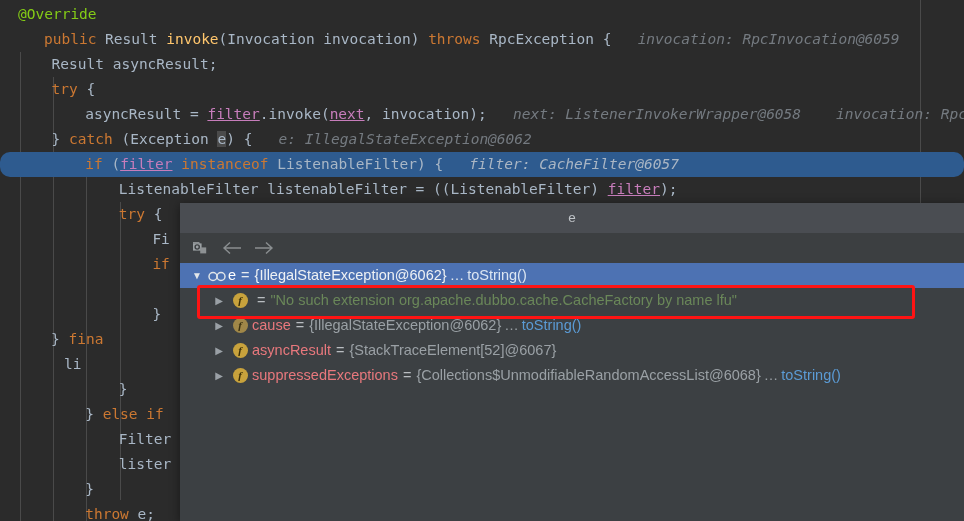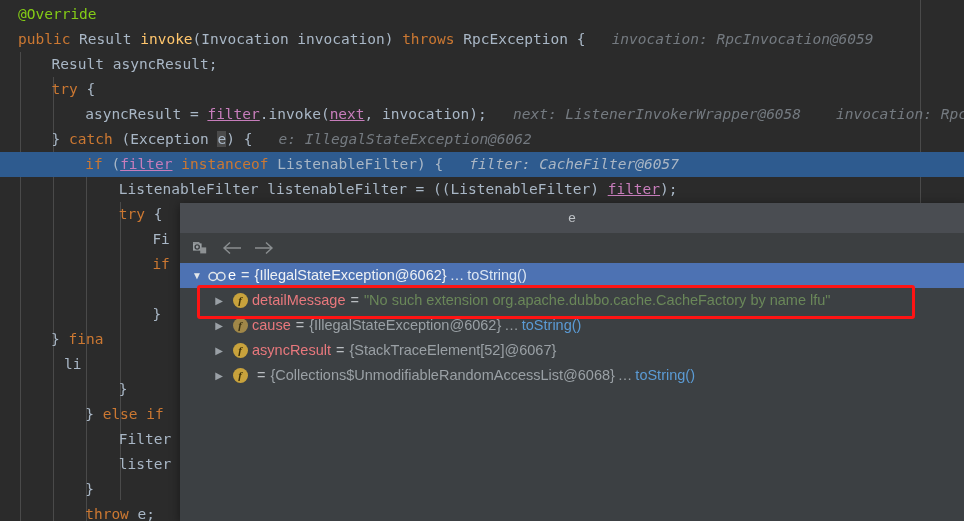--- a/index.html
+++ b/index.html
@@ -113,26 +113,26 @@
     <div id="guides">
         <div class="guide" style="left: 20px; top: 52px; height: 469px;"></div>
         <div class="guide" style="left: 53px; top: 77px; height: 444px;"></div>
         <div class="guide" style="left: 86px; top: 177px; height: 344px;"></div>
         <div class="guide" style="left: 120px; top: 202px; height: 213px;"></div>
         <div class="guide" style="left: 120px; top: 415px; height: 85px;"></div>
       </div>
     <div class="margin-line" style="left:920px;"></div>
     <div id="code">
         <div class="code-line" style="top: 2px;"><span class="txt" style="padding-left: 18px;"><span class="ann-tag">@Override</span></span></div>
-        <div class="code-line" style="top: 27px;"><span class="txt" style="padding-left: 18px;"><span class="kw">public </span><span class="cls">Result </span><span class="mth">invoke</span><span class="pl">(Invocation invocation) </span><span class="kw">throws </span><span class="pl">RpcException {</span><span class="ann">   invocation: RpcInvocation@6059</span></span></div>
+        <div class="code-line" style="top: 27px;"><span class="txt" style="padding-left: 18px; margin-left: 26px;"><span class="kw">public </span><span class="cls">Result </span><span class="mth">invoke</span><span class="pl">(Invocation invocation) </span><span class="kw">throws </span><span class="pl">RpcException {</span><span class="ann">   invocation: RpcInvocation@6059</span></span></div>
         <div class="code-line" style="top: 52px;"><span class="txt" style="padding-left: 51.6px;"><span class="pl">Result asyncResult;</span></span></div>
         <div class="code-line" style="top: 77px;"><span class="txt" style="padding-left: 51.6px;"><span class="kw">try </span><span class="pl">{</span></span></div>
         <div class="code-line" style="top: 102px;"><span class="txt" style="padding-left: 85.2px;"><span class="pl">asyncResult = </span><span class="fld">filter</span><span class="pl">.invoke(</span><span class="fld">next</span><span class="pl">, invocation);</span><span class="ann">   next: ListenerInvokerWrapper@6058    invocation: RpcInvocation@6062</span></span></div>
         <div class="code-line" style="top: 127px;"><span class="txt" style="padding-left: 51.6px;"><span class="pl">} </span><span class="kw">catch </span><span class="pl">(Exception </span><span class="pl caretbg">e</span><span class="pl">) {</span><span class="ann">   e: IllegalStateException@6062</span></span></div>
-        <div class="code-line sel" style="top: 152px;"><span class="txt" style="padding-left: 85.2px;"><span class="kw">if </span><span class="pl">(</span><span class="fld">filter</span><span class="kw"> instanceof </span><span class="pl">ListenableFilter) {</span><span class="ann-sel">   filter: CacheFilter@6057</span></span></div>
+        <div class="code-line sel" style="top: 152px; border-radius: 10px;"><span class="txt" style="padding-left: 85.2px;"><span class="kw">if </span><span class="pl">(</span><span class="fld">filter</span><span class="kw"> instanceof </span><span class="pl">ListenableFilter) {</span><span class="ann-sel">   filter: CacheFilter@6057</span></span></div>
         <div class="code-line" style="top: 177px;"><span class="txt" style="padding-left: 118.8px;"><span class="pl">ListenableFilter listenableFilter = ((ListenableFilter) </span><span class="fld">filter</span><span class="pl">);</span></span></div>
         <div class="code-line" style="top: 202px;"><span class="txt" style="padding-left: 118.8px;"><span class="kw">try </span><span class="pl">{</span></span></div>
         <div class="code-line" style="top: 227px;"><span class="txt" style="padding-left: 152.4px;"><span class="pl">Fi</span></span></div>
         <div class="code-line" style="top: 252px;"><span class="txt" style="padding-left: 152.4px;"><span class="kw">if</span></span></div>
         <div class="code-line" style="top: 302px;"><span class="txt" style="padding-left: 152.4px;"><span class="pl">}</span></span></div>
         <div class="code-line" style="top: 327px;"><span class="txt" style="padding-left: 51px; text-align: right;"><span class="pl">} </span><span class="kw">fina</span></span></div>
         <div class="code-line" style="top: 352px;"><span class="txt" style="padding-left: 64px;"><span class="pl">li</span></span></div>
         <div class="code-line" style="top: 377px;"><span class="txt" style="padding-left: 118.8px;"><span class="pl">}</span></span></div>
         <div class="code-line" style="top: 402px;"><span class="txt" style="padding-left: 85.2px;"><span class="pl">} </span><span class="kw">else if</span></span></div>
         <div class="code-line" style="top: 427px;"><span class="txt" style="padding-left: 118.8px;"><span class="pl">Filter</span></span></div>
@@ -184,21 +184,20 @@
           <span class="val-obj">{IllegalStateException@6062}</span>
           <span class="ellip">…</span>
           <span class="tostr">toString()</span>
         </div>
         <div class="row" id="row-1">
           <span class="indent"></span>
           <span class="tri">▶</span>
           <span class="icon-f">
             <span class="fcircle">f</span>
           </span>
-          <span class="name">detailMessage</span>
           <span class="eq">=</span>
           <span class="val-str">"No such extension org.apache.dubbo.cache.CacheFactory by name lfu"</span>
         </div>
         <div class="row" id="row-2">
           <span class="indent"></span>
           <span class="tri">▶</span>
           <span class="icon-f">
             <span class="fcircle dim">f</span>
           </span>
           <span class="name">cause</span>
@@ -216,20 +215,21 @@
           <span class="name">asyncResult</span>
           <span class="eq">=</span>
           <span class="val-obj">{StackTraceElement[52]@6067}</span>
         </div>
         <div class="row" id="row-4">
           <span class="indent"></span>
           <span class="tri">▶</span>
           <span class="icon-f">
             <span class="fcircle">f</span>
           </span>
+          <span class="name">suppressedExceptions</span>
           <span class="eq">=</span>
           <span class="val-obj">{Collections$UnmodifiableRandomAccessList@6068}</span>
           <span class="ellip">…</span>
           <span class="tostr">toString()</span>
         </div>
       </div>
   </div>
 
   <div class="redbox" id="redbox" style="left: 197px; top: 285px; width: 712px; height: 28px;"></div>
 </div>

